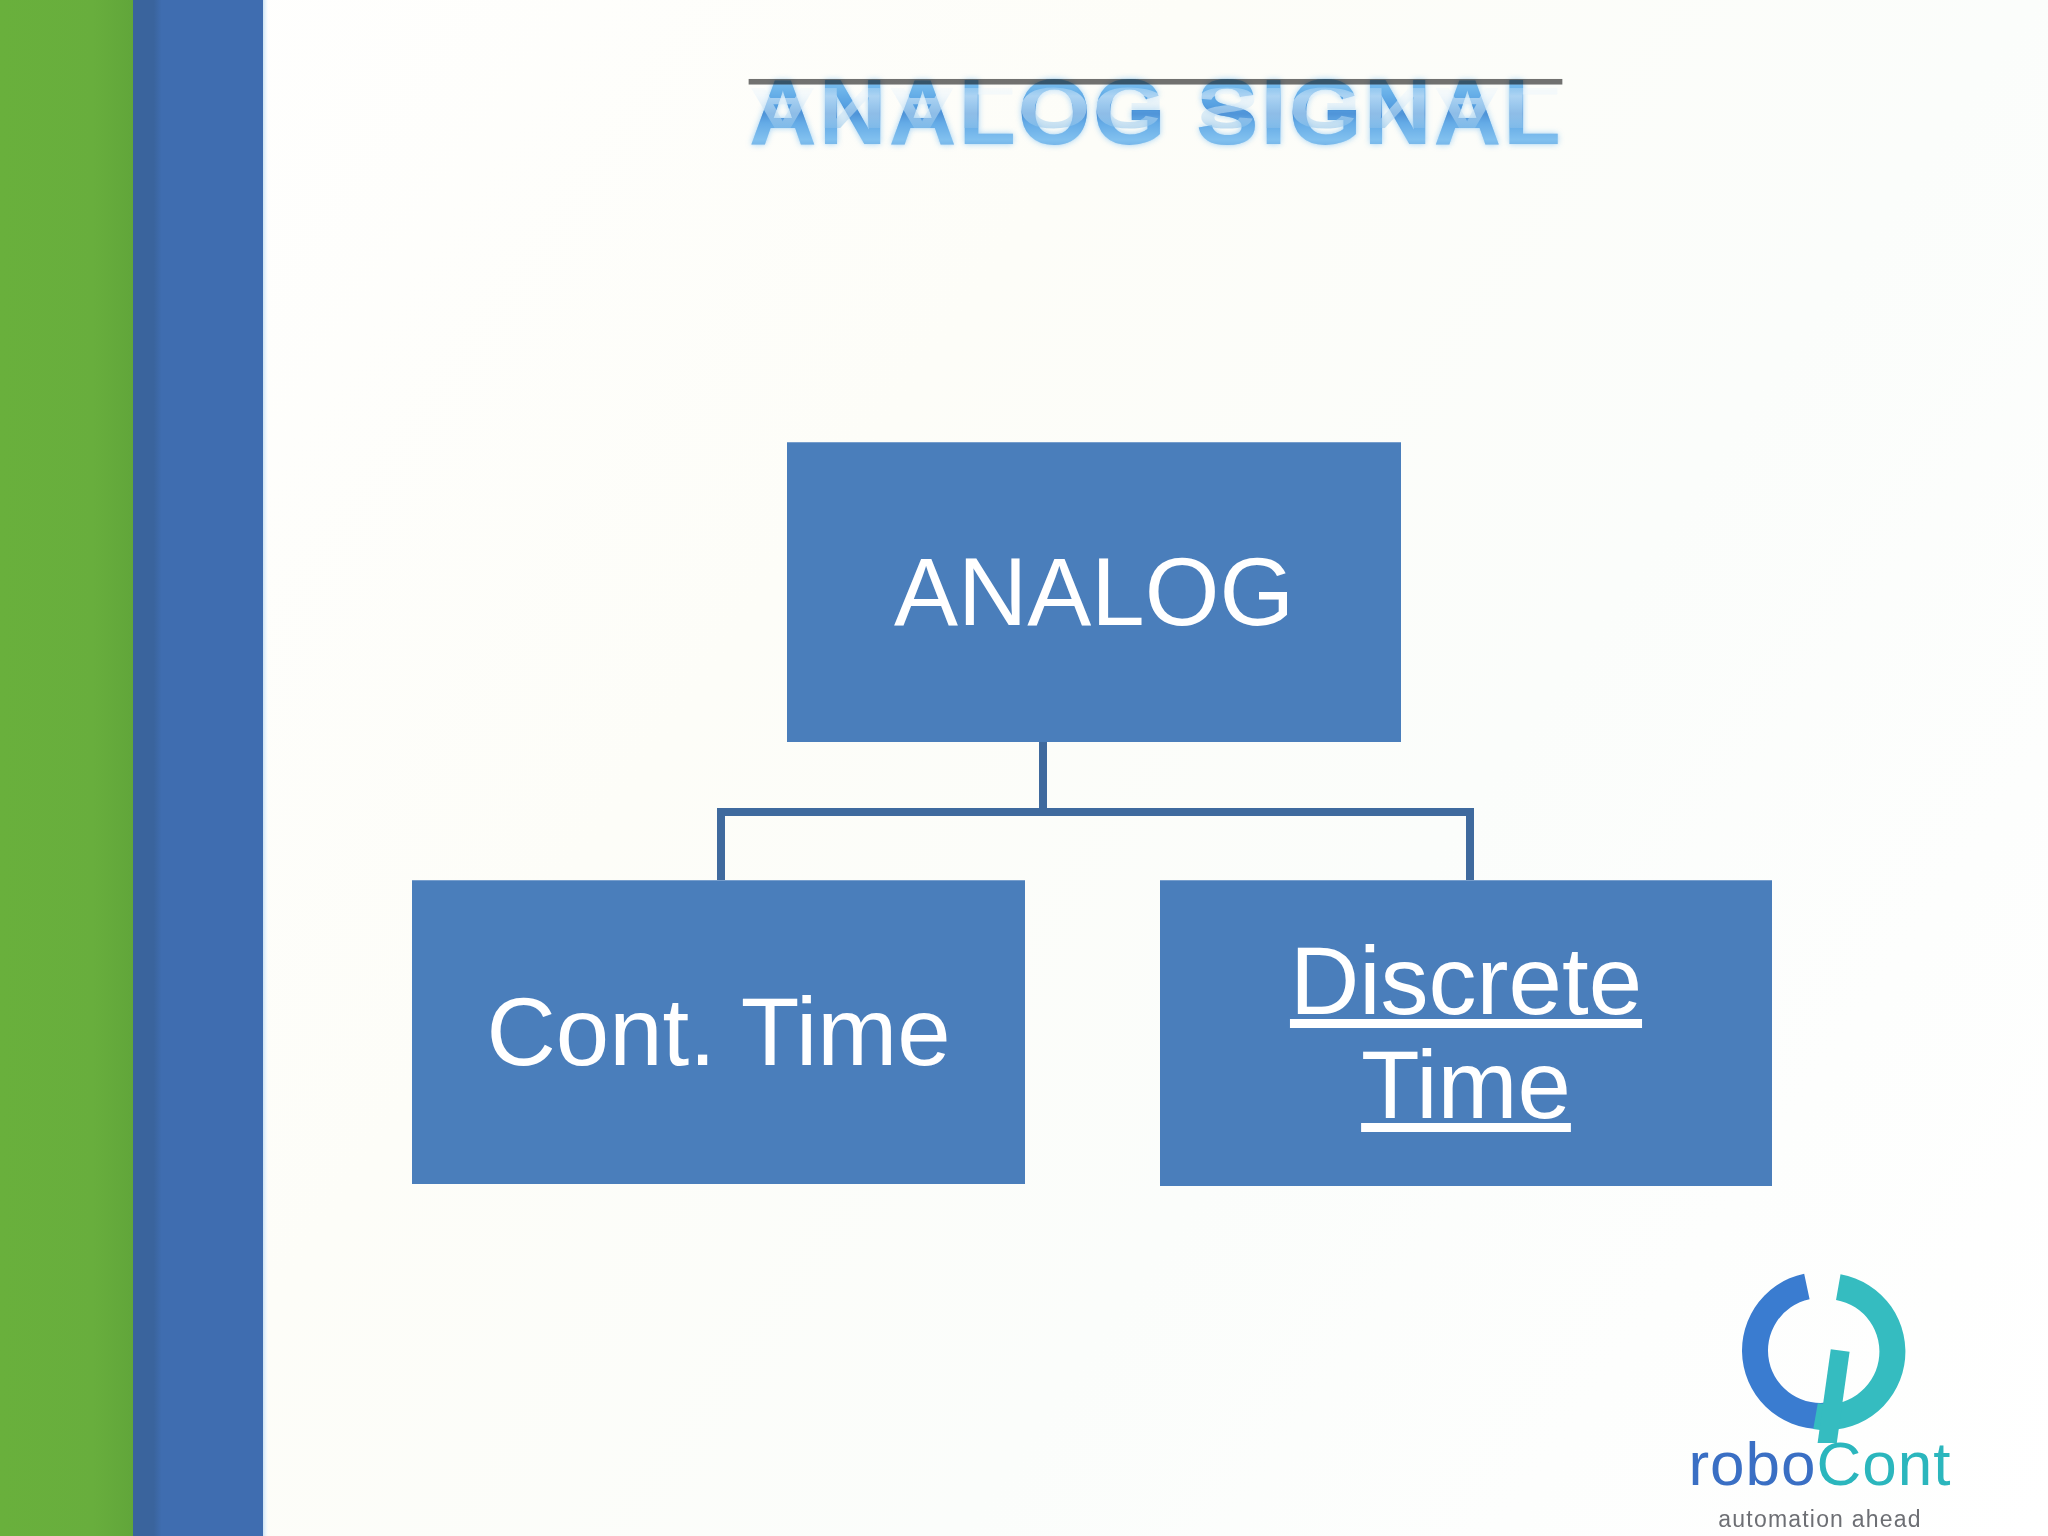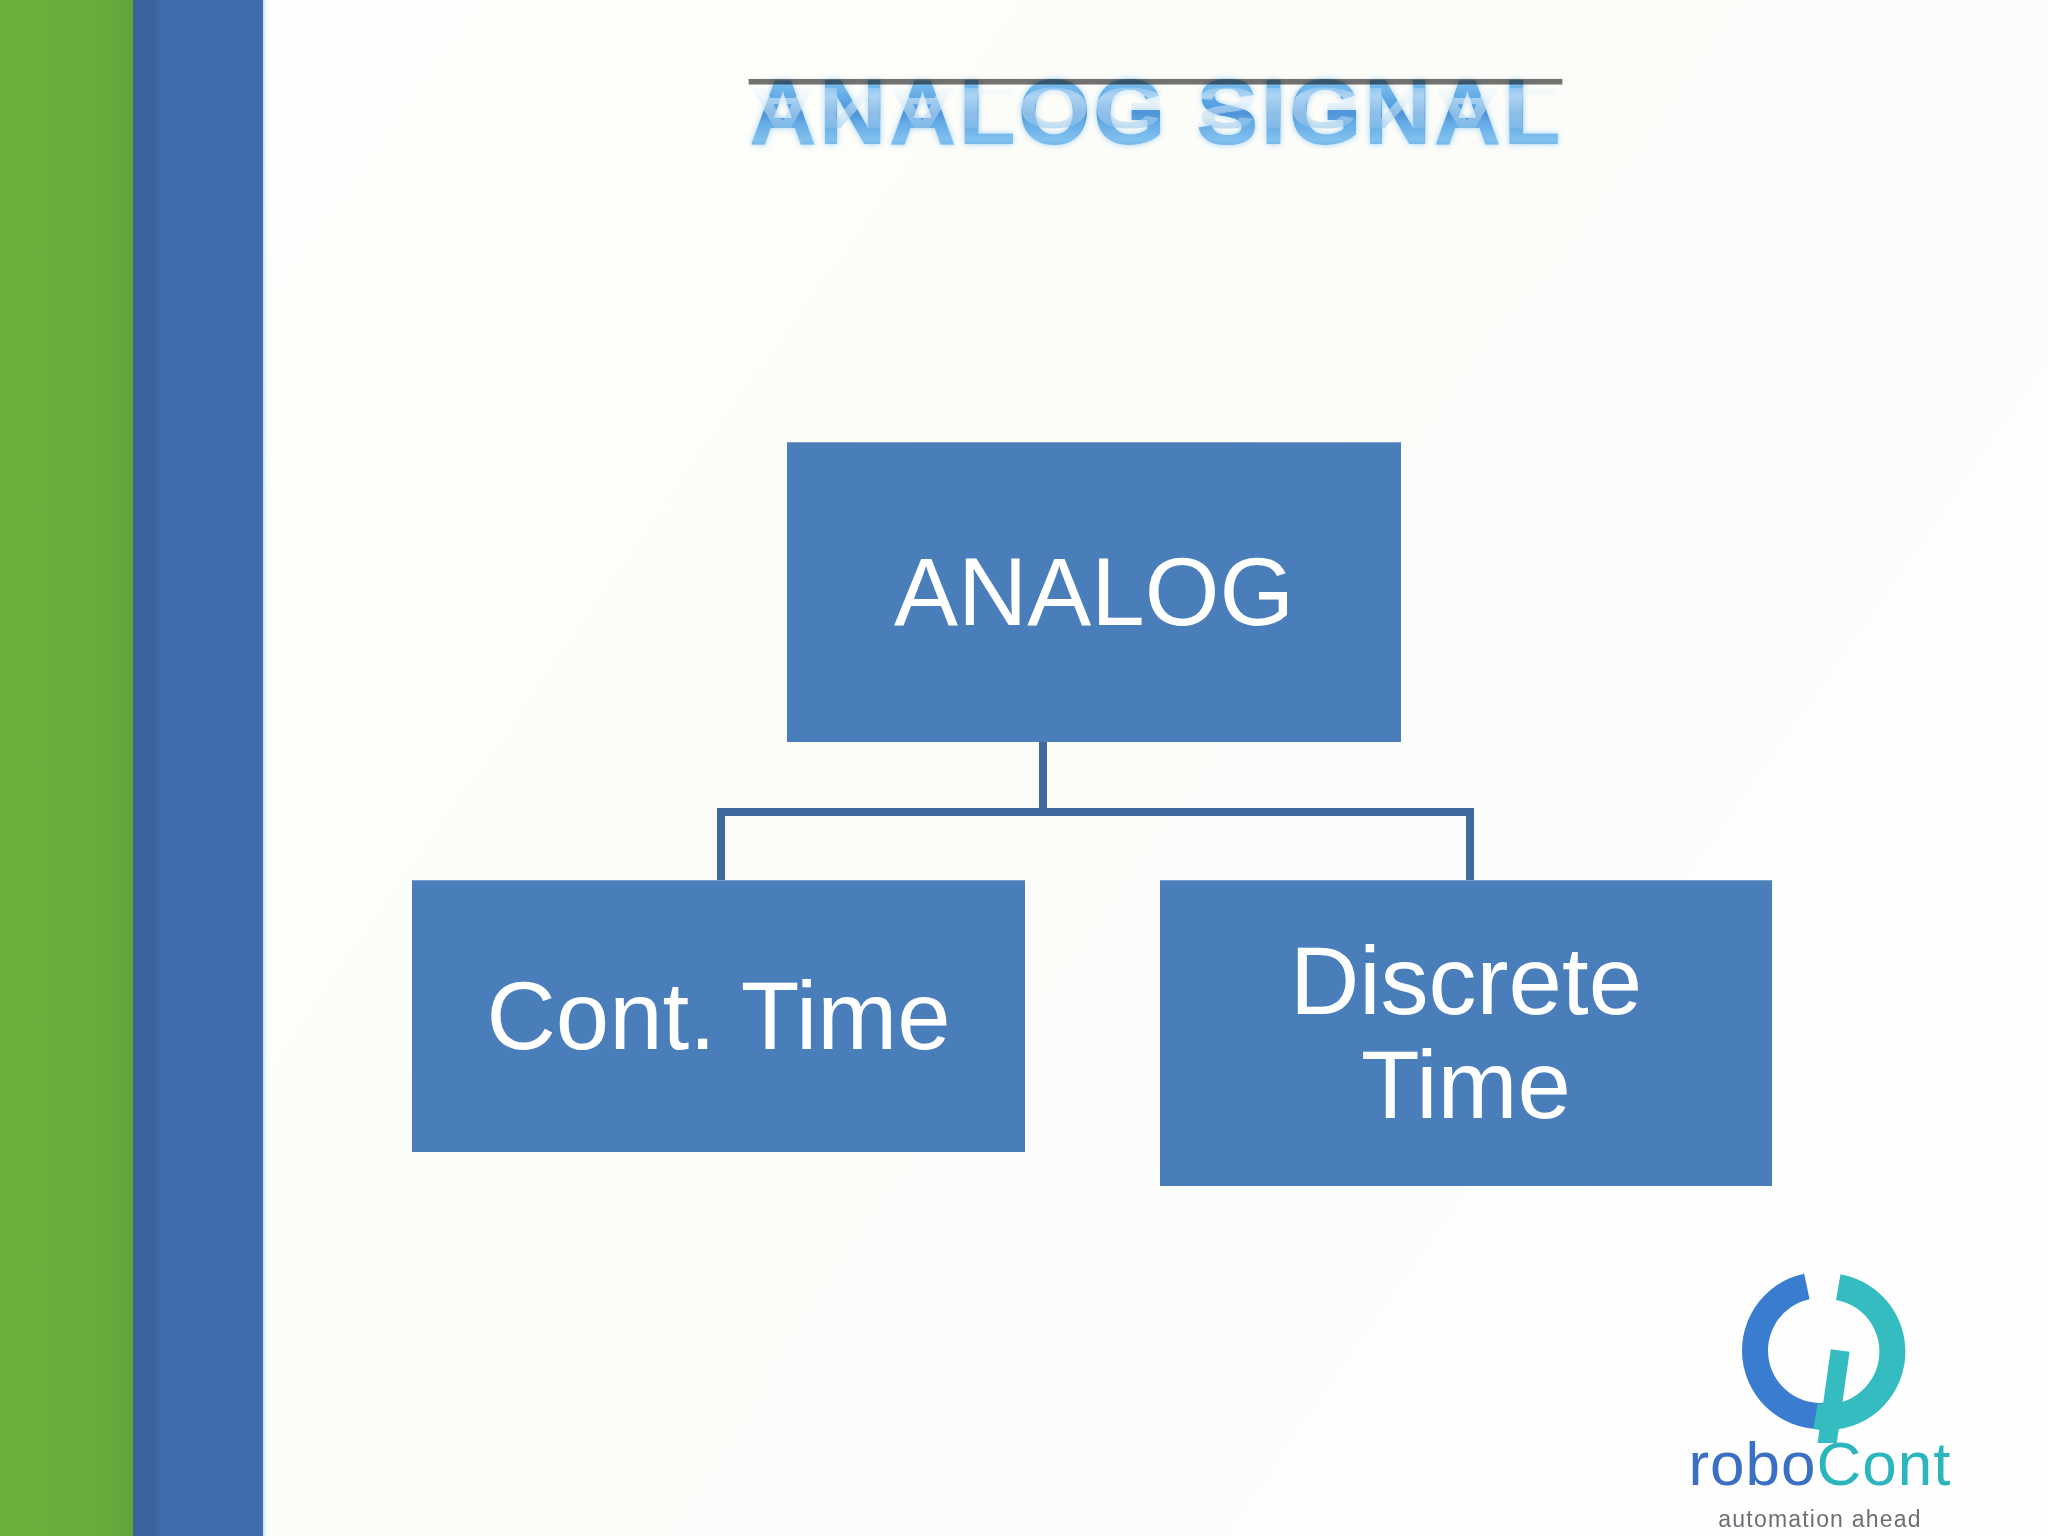--- a/index.html
+++ b/index.html
@@ -109,27 +109,28 @@
     box-sizing: border-box;
     padding: 7px 10px;
   }
   #node-root {
     left: 787px; top: 442px;
     width: 614px; height: 300px;
     font-size: 96px;
   }
   #node-cont {
     left: 412px; top: 880px;
-    width: 613px; height: 272px;
+    width: 613px; height: 304px;
     font-size: 96px;
   }
   #node-discrete {
     left: 1160px; top: 880px;
     width: 612px; height: 306px;
     font-size: 96px;
+    text-decoration: underline;
   }
   #node-discrete .node-label {
     max-width: 460px;
   }
 
   .connector {
     position: absolute;
     background: #3f6a9e;
   }
   #conn-stub {

